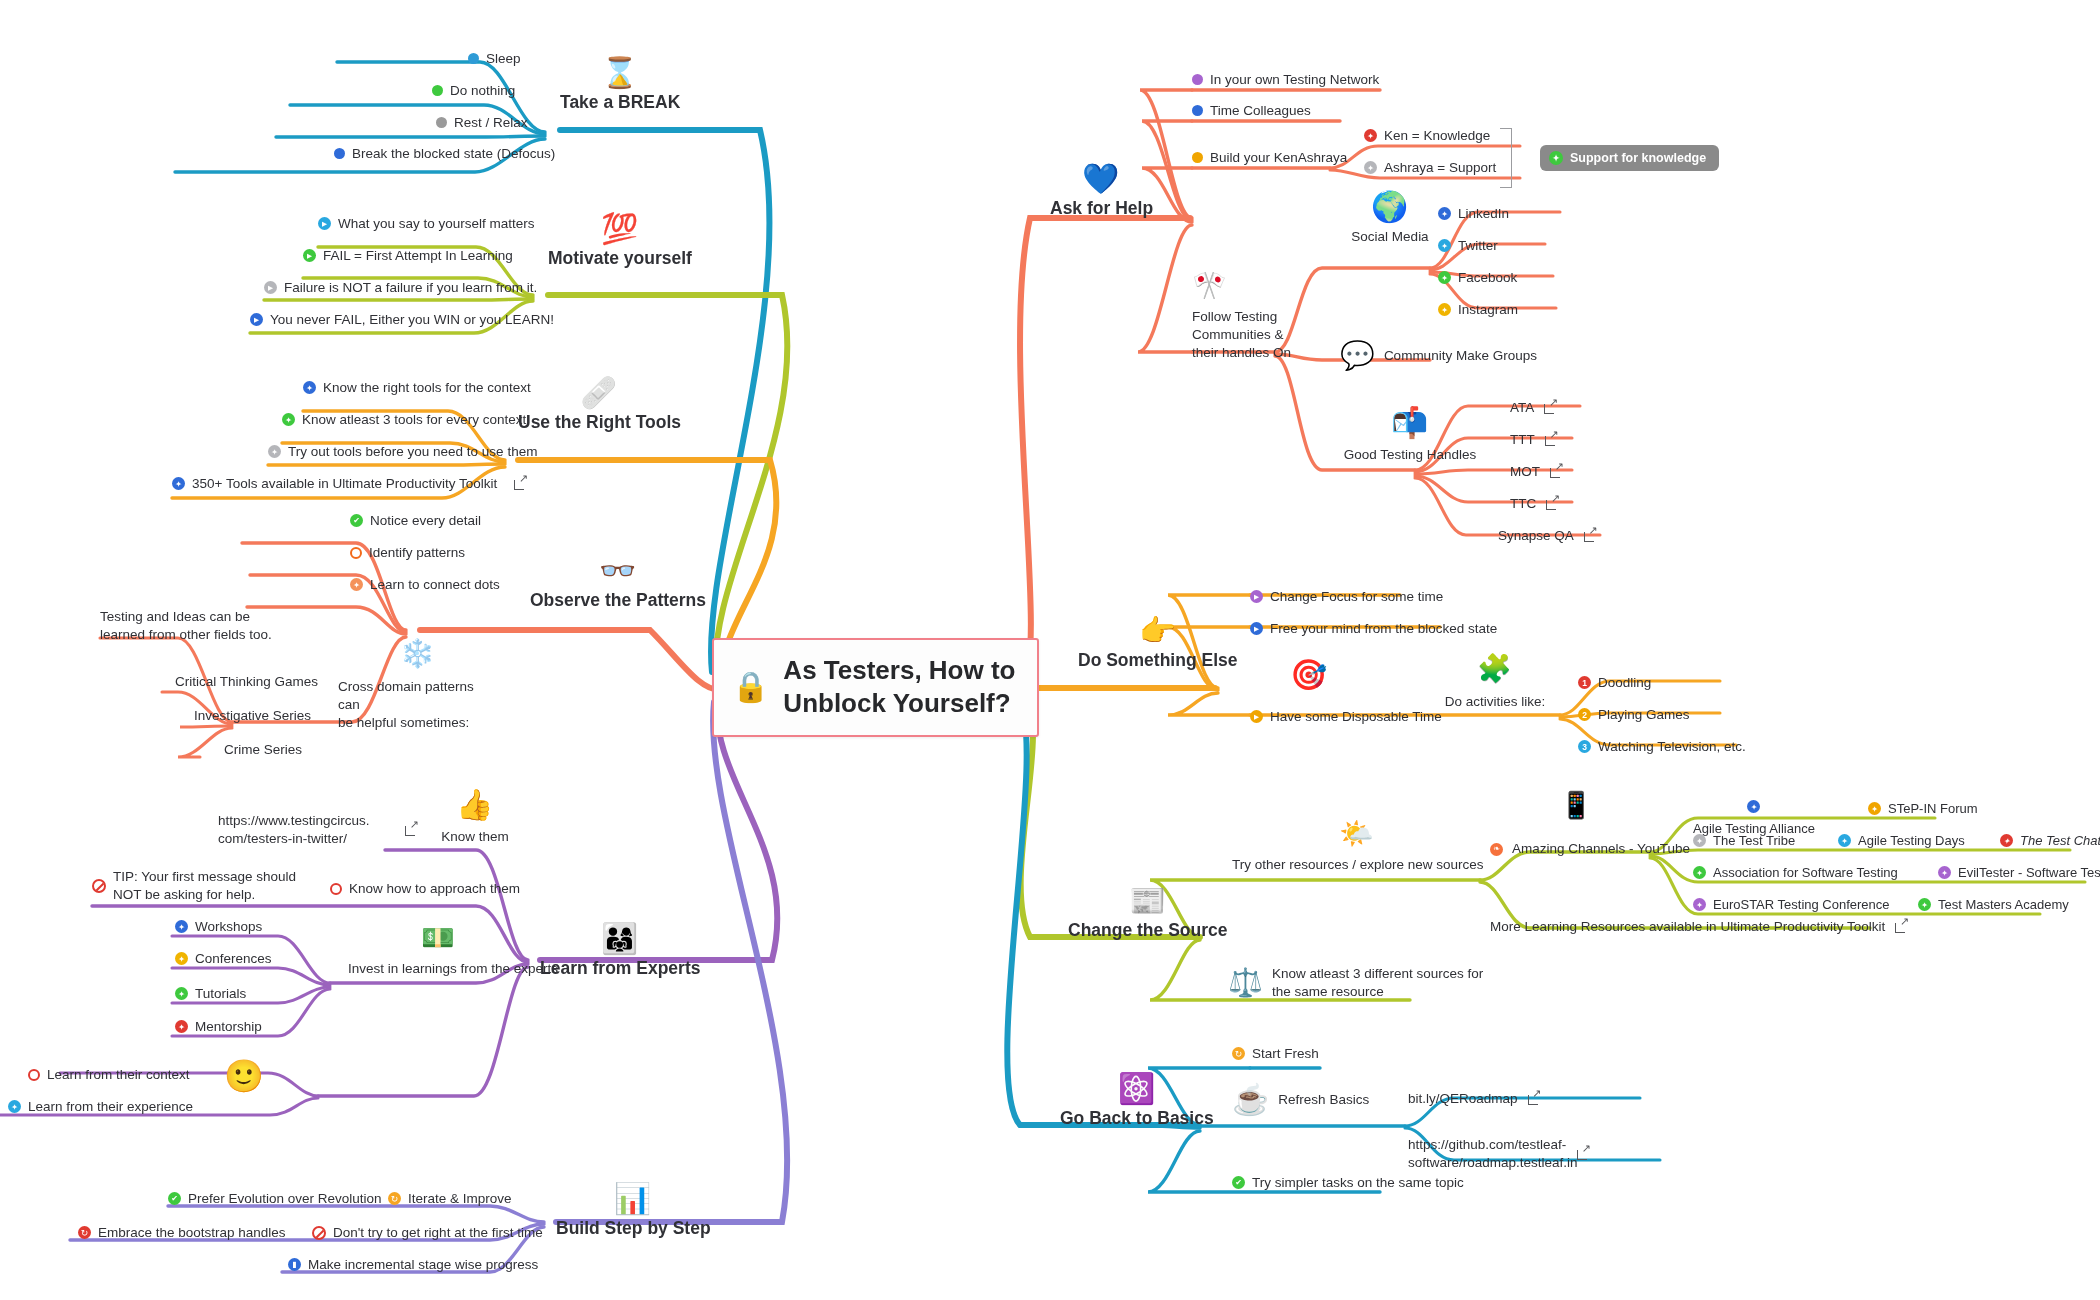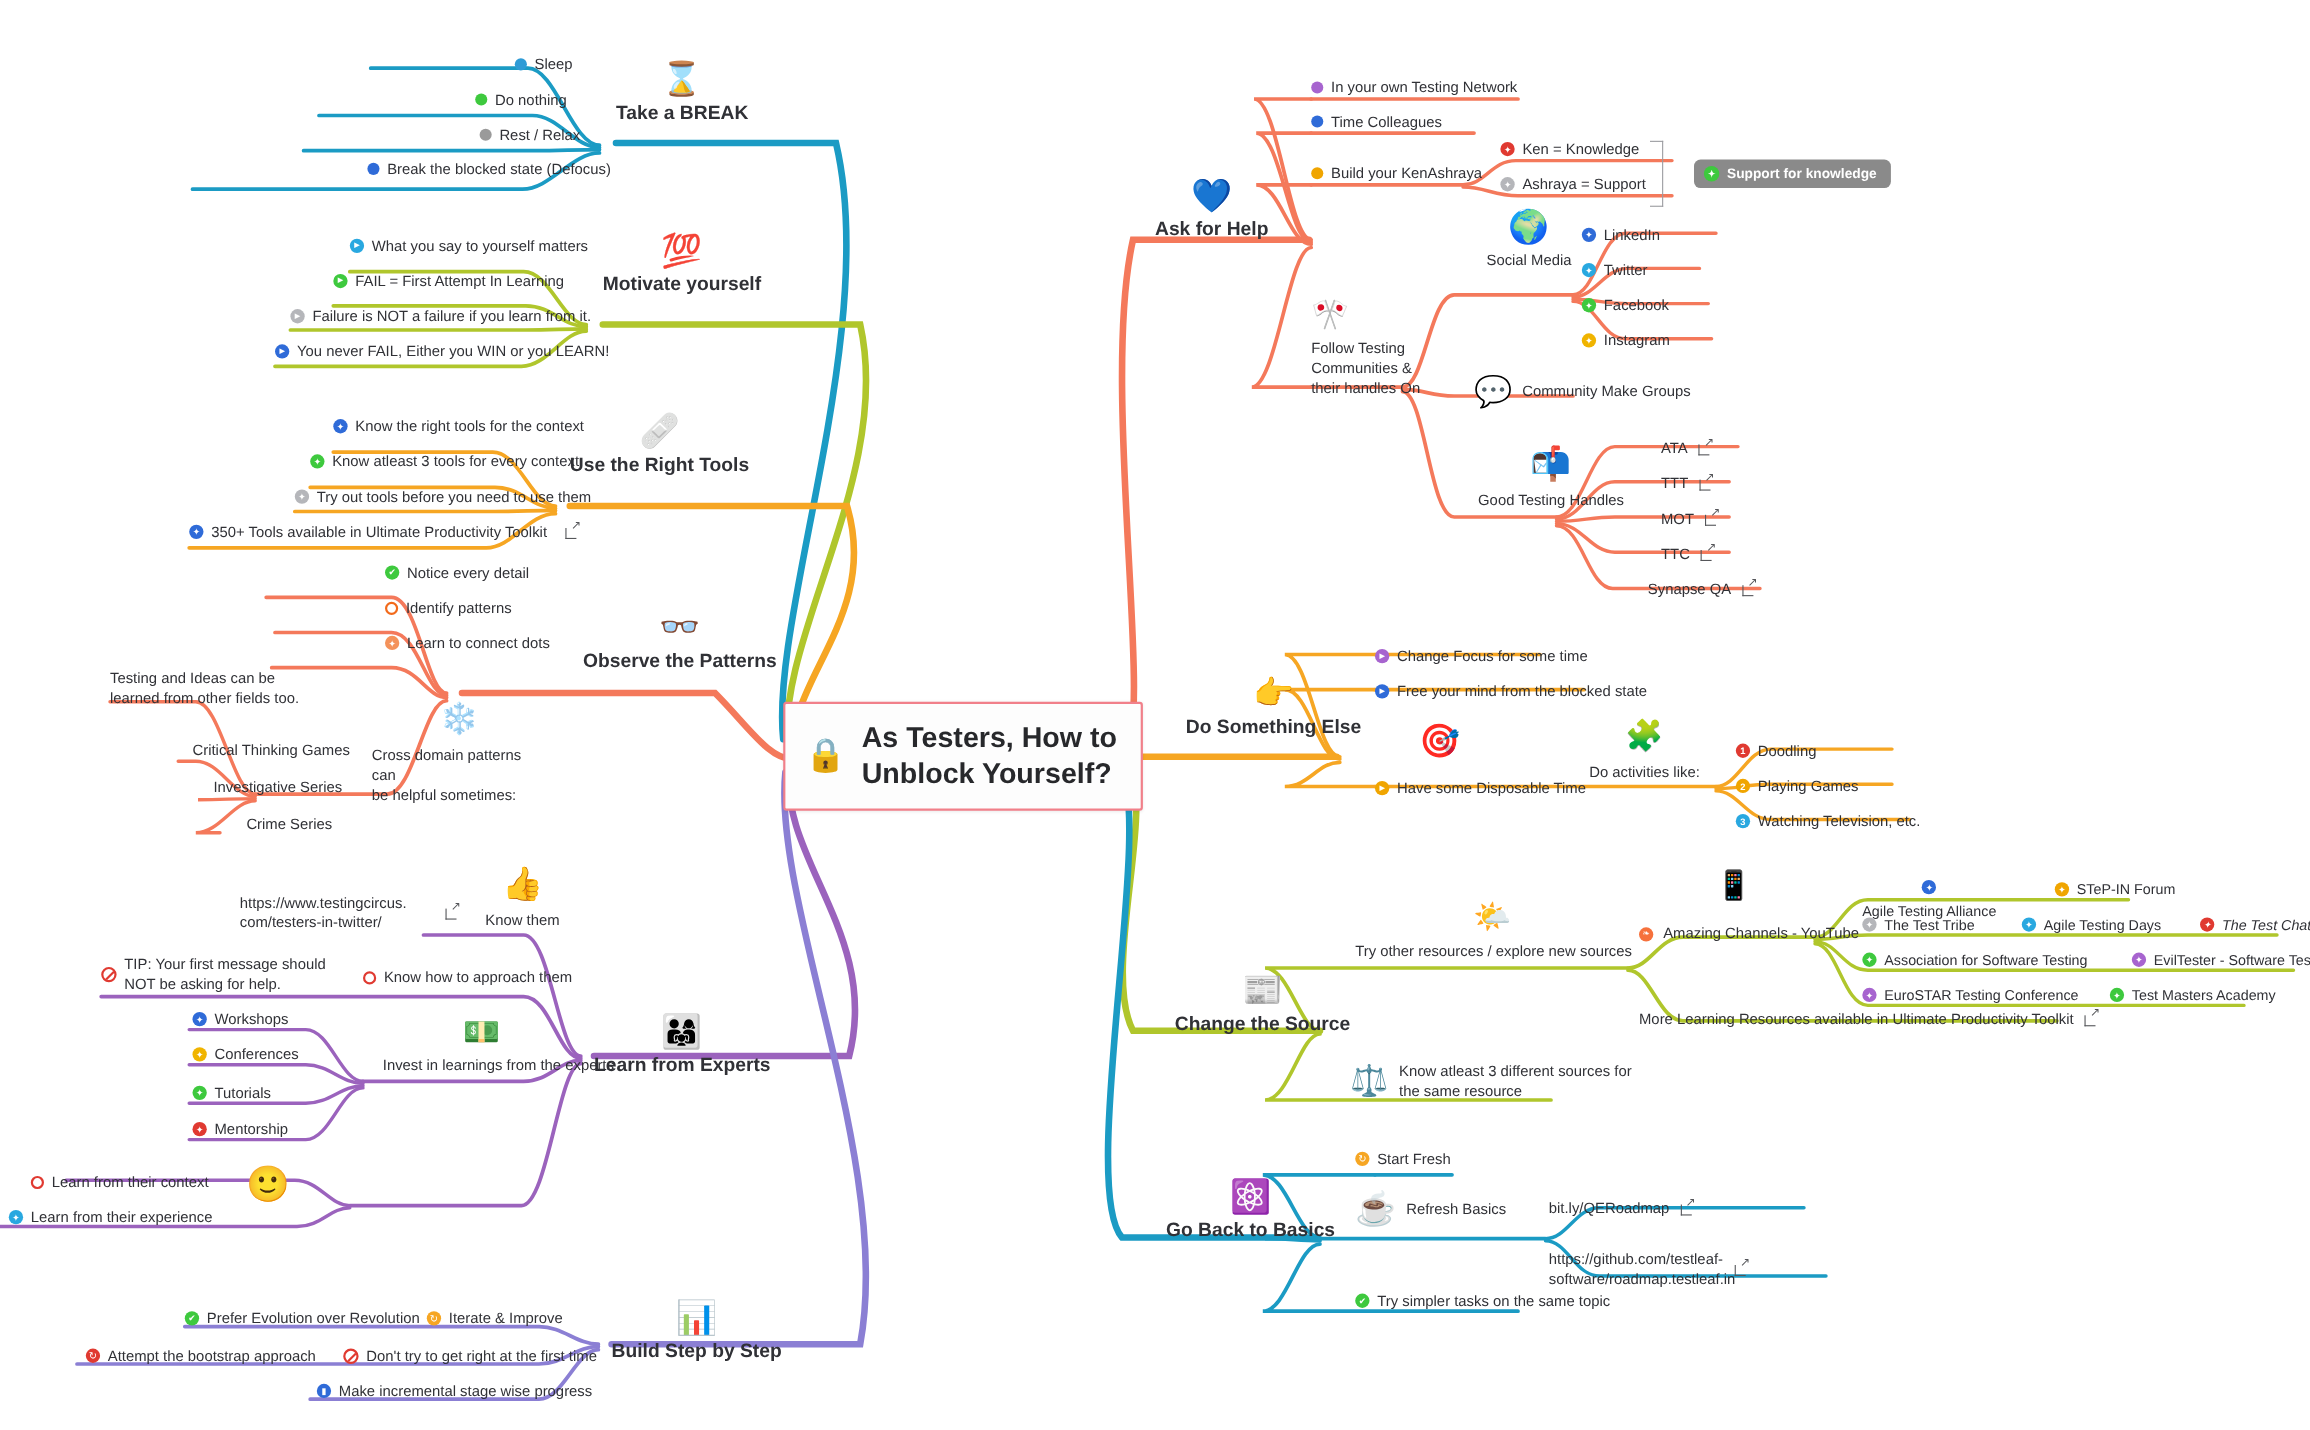--- a/index.html
+++ b/index.html
@@ -411,21 +411,21 @@
   <div class="node leaf" style="left:168px; top:1190px;">
     <span class="mk chk" style="background:#3ec93e"></span>
     <span class="txt">Prefer Evolution over Revolution</span>
   </div>
   <div class="node leaf" style="left:388px; top:1190px;">
     <span class="mk arr" style="background:#f6a623"></span>
     <span class="txt">Iterate &amp; Improve</span>
   </div>
   <div class="node leaf" style="left:78px; top:1224px;">
     <span class="mk arr" style="background:#e03a31"></span>
-    <span class="txt">Attempt the bootstrap approach</span>
+    <span class="txt">Embrace the bootstrap handles</span>
   </div>
   <div class="node leaf" style="left:312px; top:1224px;">
     <span class="noentry"></span>
     <span class="txt">Don't try to get right at the first time</span>
   </div>
   <div class="node leaf" style="left:288px; top:1256px;">
     <span class="mk bars" style="background:#2f6bd8"></span>
     <span class="txt">Make incremental stage wise progress</span>
   </div>
 

